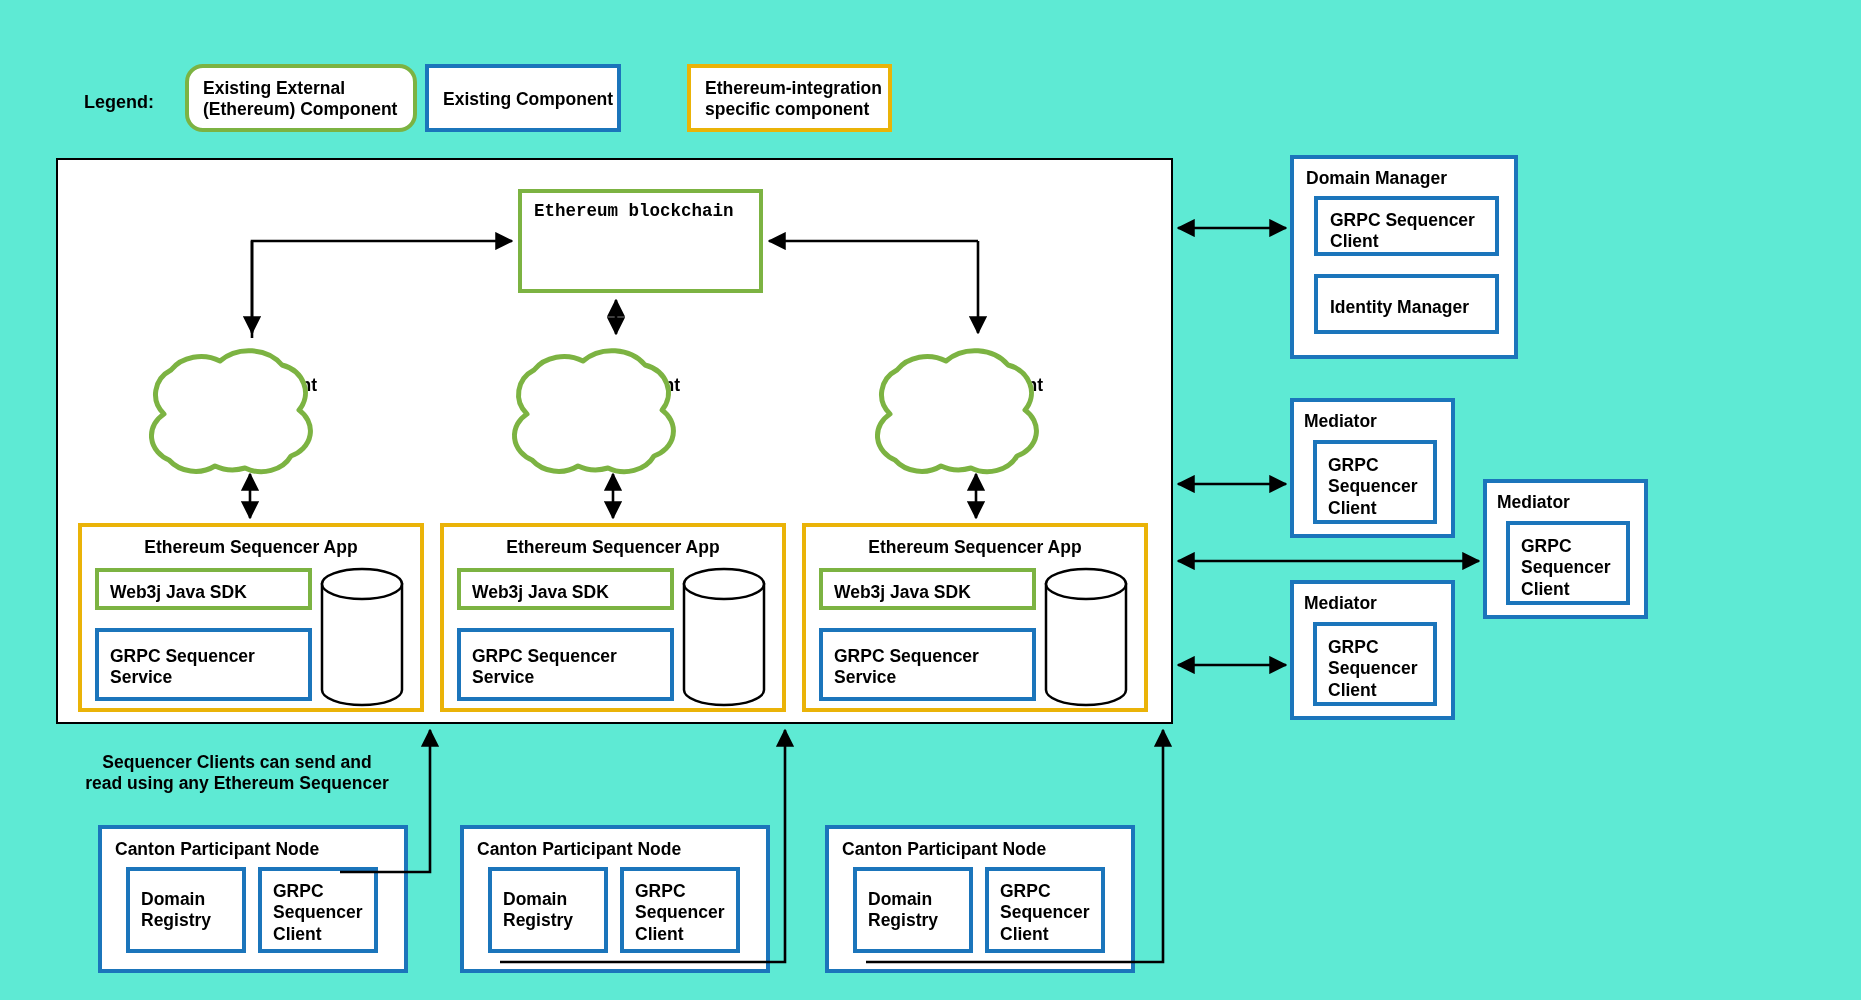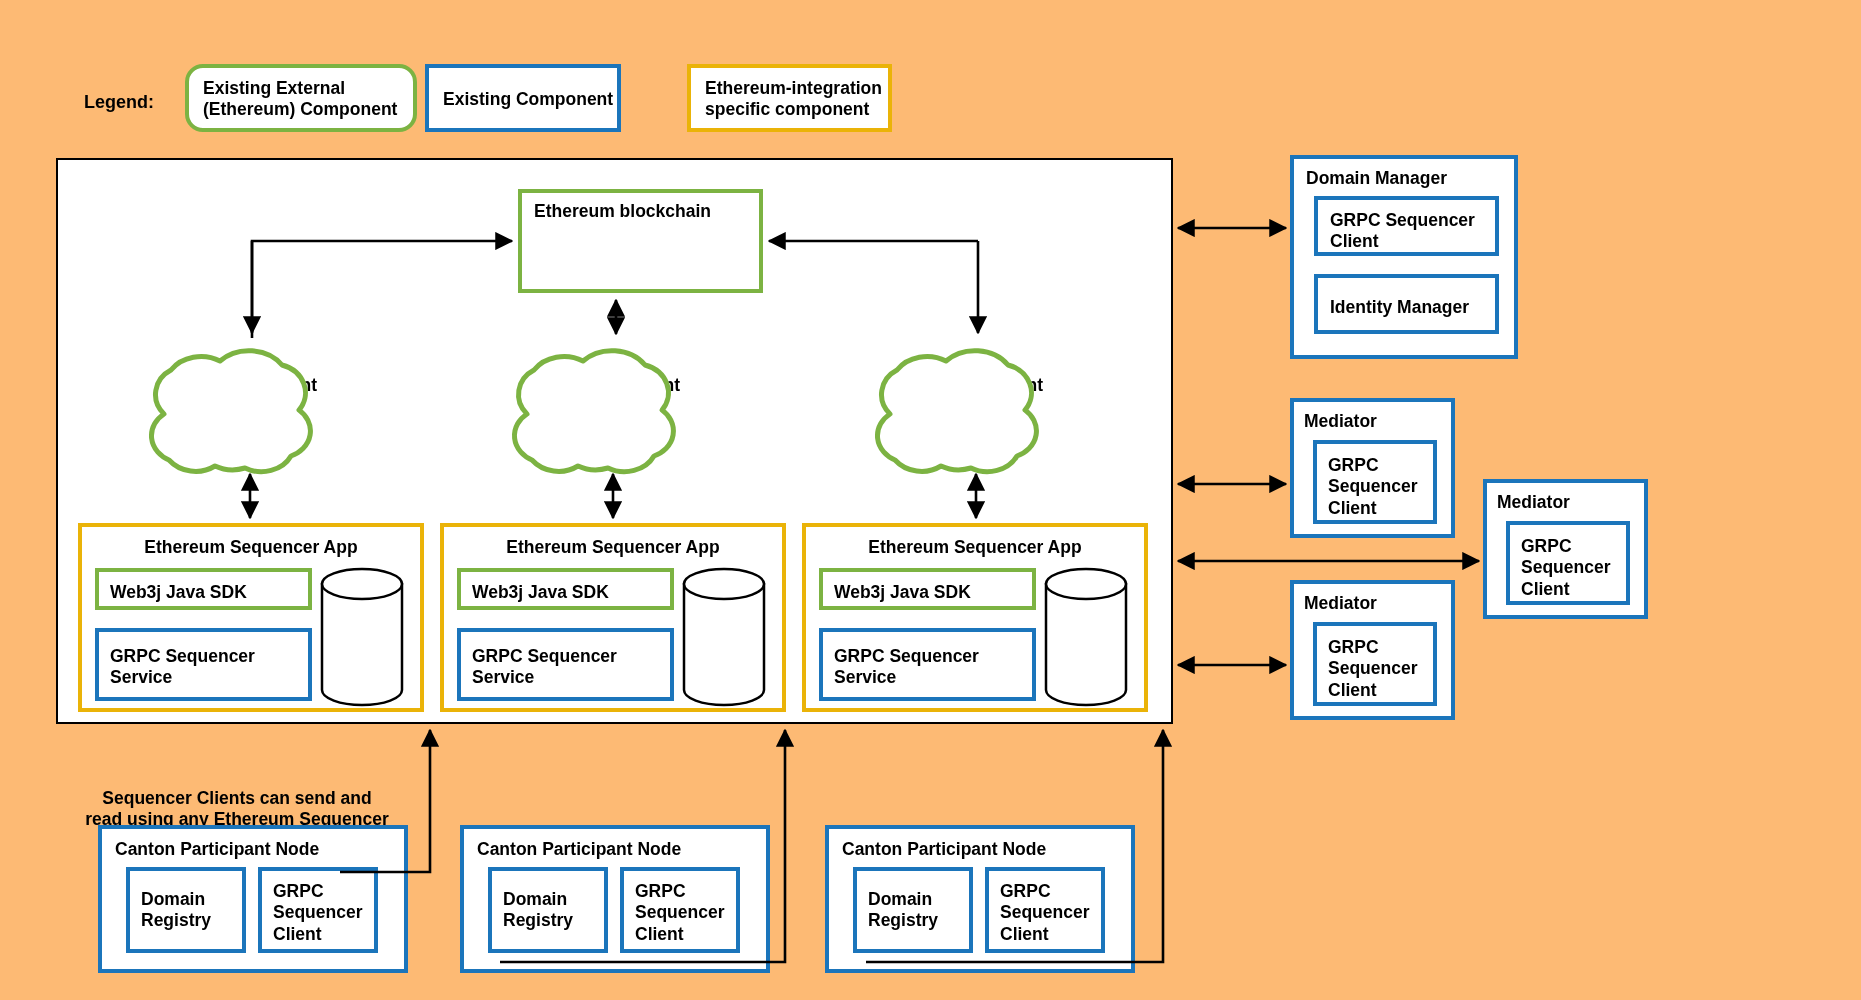--- a/index.html
+++ b/index.html
@@ -9,21 +9,21 @@
     background: #ffffff;
   }
   body {
     font-family: "Liberation Sans", sans-serif;
     color: #000000;
   }
   #canvas {
     position: relative;
     width: 1861px;
     height: 1000px;
-    background: #fdba74;
+    background: #5eead4;
     overflow: hidden;
   }
 
   
   .box {
     position: absolute;
     box-sizing: border-box;
     background: #ffffff;
   }
   .box-green  { border: 4px solid #7cb342; }
@@ -75,21 +75,21 @@
     <div class="label f17" style="left:14px; top:21px;">Existing Component</div>
   </div>
 
   <div class="box box-red" style="left:687px; top:64px; width:205px; height:68px;">
     <div class="label f17" style="left:14px; top:10px;">Ethereum-integration
 specific component</div>
   </div>
 
   <div class="box box-black" style="left:56px; top:158px; width:1117px; height:566px;"></div>
 
-  <div class="box box-green" style="left:518px; top:189px; width:245px; height:104px;">
+  <div class="box box-green" style="left:518px; top:189px; width:245px; height:104px;font-family:Liberation Mono, monospace;">
     <div class="label f17" style="left:12px; top:8px;">Ethereum blockchain</div>
   </div>
 
   <div class="center-label f17" style="left:160px; top:375px; width:180px;">Ethereum Client
 Node</div>
   <div class="center-label f17" style="left:523px; top:375px; width:180px;">Ethereum Client
 Node</div>
   <div class="center-label f17" style="left:886px; top:375px; width:180px;">Ethereum Client
 Node</div>
 
@@ -119,21 +119,21 @@
     <div class="center-label f17" style="left:0; top:10px; width:338px;">Ethereum Sequencer App</div>
     <div class="box box-green" style="left:13px; top:41px; width:217px; height:42px;">
       <div class="label f17" style="left:11px; top:10px;">Web3j Java SDK</div>
     </div>
     <div class="box box-blue" style="left:13px; top:101px; width:217px; height:73px;">
       <div class="label f17" style="left:11px; top:14px;">GRPC Sequencer
 Service</div>
     </div>
   </div>
 
-  <div class="center-label f17" style="left:72px; top:752px; width:330px;margin-top:36px;">Sequencer Clients can send and
+  <div class="center-label f17" style="left:72px; top:752px; width:330px;">Sequencer Clients can send and
 read using any Ethereum Sequencer</div>
 
   <div class="box box-blue" style="left:1290px; top:155px; width:228px; height:204px;">
     <div class="label f17" style="left:12px; top:9px;">Domain Manager</div>
     <div class="box box-blue" style="left:20px; top:37px; width:185px; height:60px;">
       <div class="label f17" style="left:12px; top:10px;">GRPC Sequencer
 Client</div>
     </div>
     <div class="box box-blue" style="left:20px; top:115px; width:185px; height:60px;text-align:right;">
       <div class="label f17" style="left:12px; top:19px;">Identity Manager</div>

